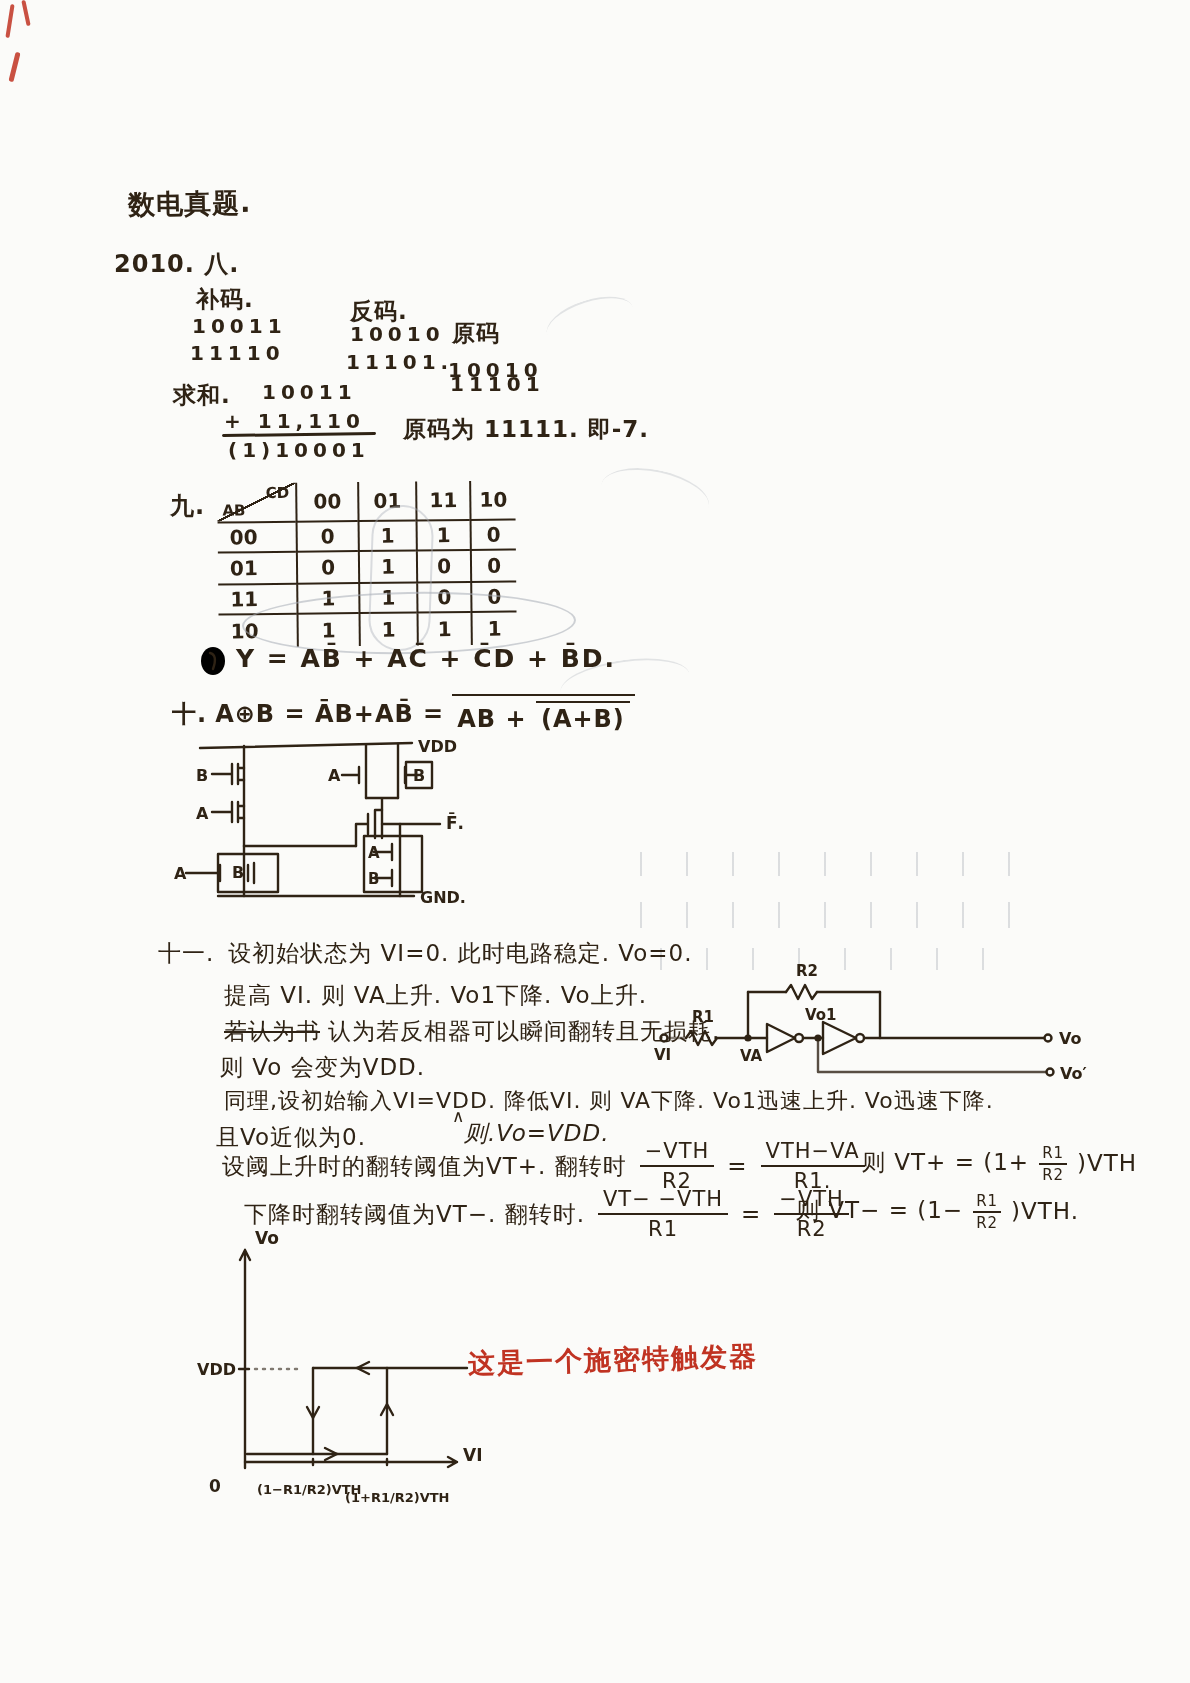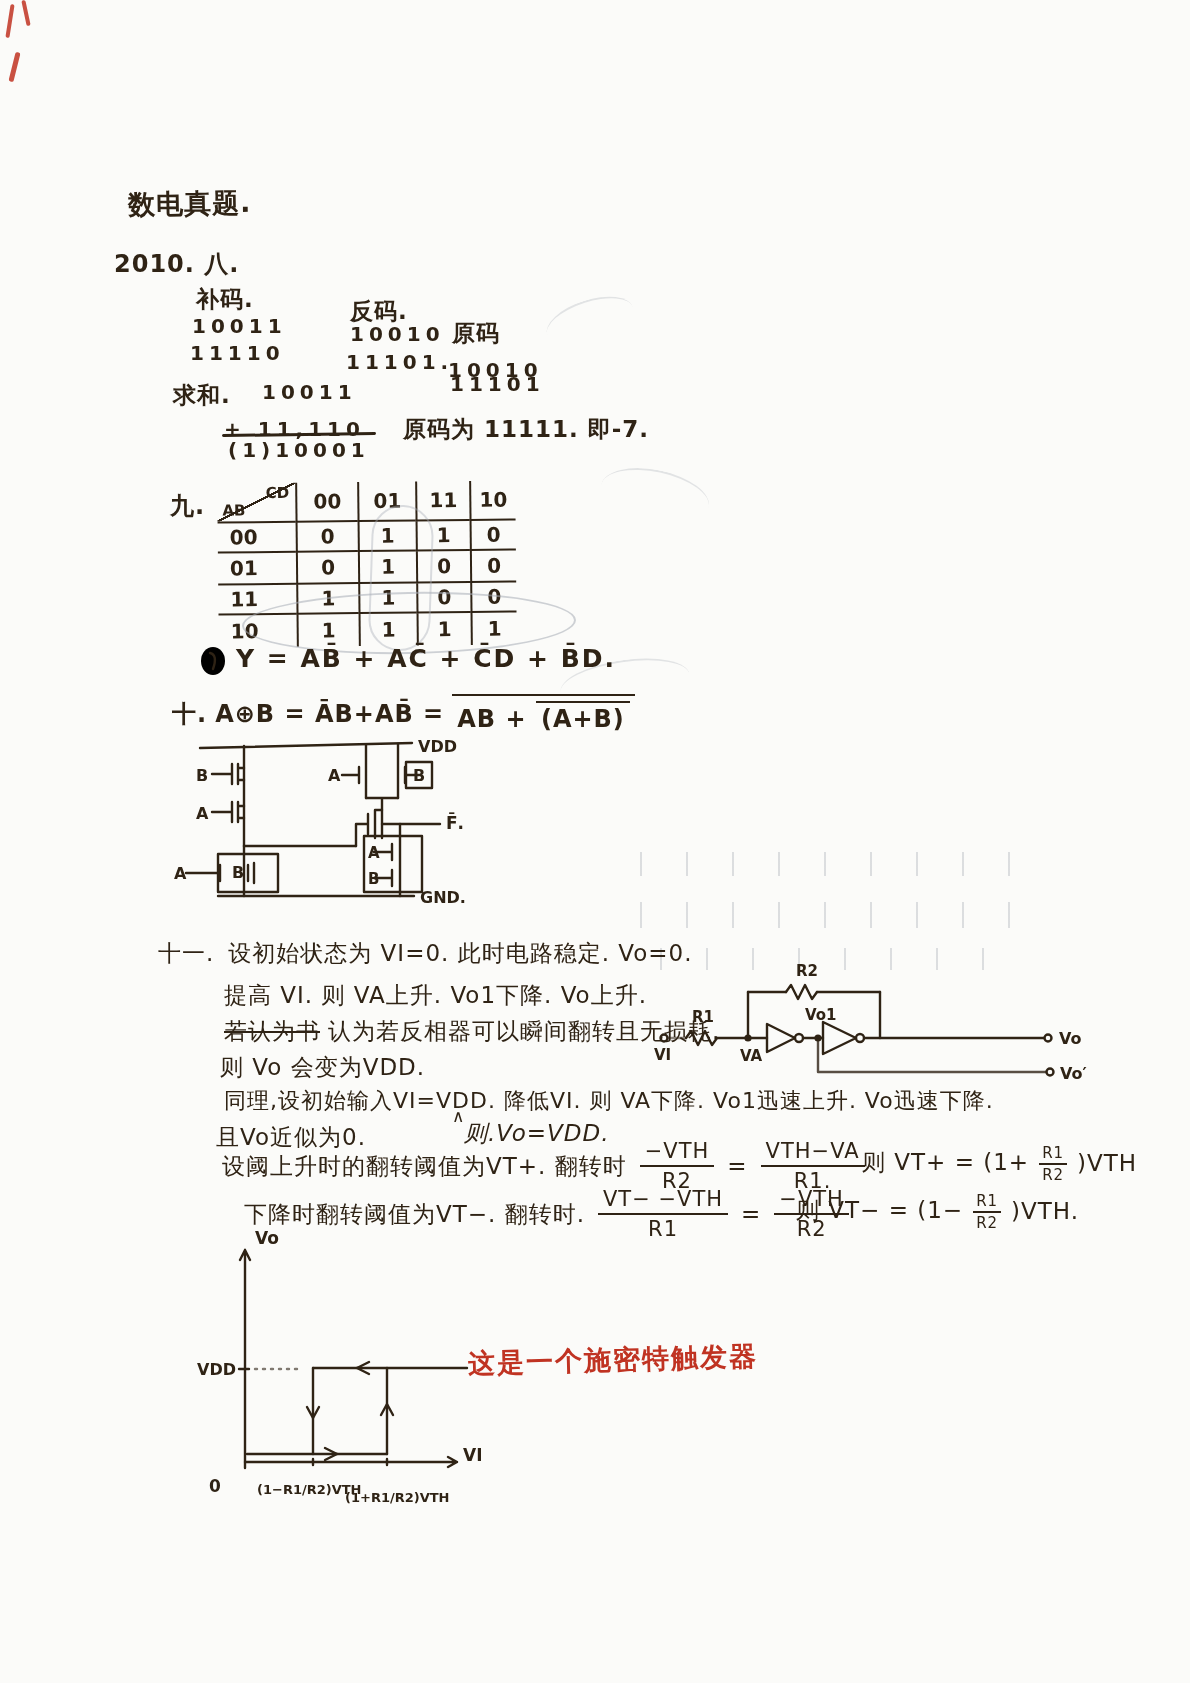--- a/index.html
+++ b/index.html
@@ -81,21 +81,21 @@
   <div class="hw" style="left:350px;top:296px;font-size:23px;font-weight:600;">反码.</div>
   <div class="hw bin" style="left:350px;top:322px;">10010</div>
   <div class="hw bin" style="left:346px;top:350px;">11101.</div>
 
   <div class="hw" style="left:452px;top:306px;font-size:23px;font-weight:600;margin-top:12px;">原码</div>
   <div class="hw bin" style="left:450px;top:328px;margin-top:44px;">11101</div>
   <div class="hw bin" style="left:448px;top:358px;">10010</div>
 
   <div class="hw" style="left:173px;top:380px;font-size:23px;font-weight:600;">求和.</div>
   <div class="hw bin" style="left:262px;top:380px;">10011</div>
-  <div class="hw bin" style="left:224px;top:409px;margin-top:8px;">+ 11,110</div>
+  <div class="hw bin" style="left:224px;top:409px;">+ 11,110</div>
   <div class="sumline" style="left:222px;top:433px;width:154px;transform:rotate(-0.8deg);"></div>
   <div class="hw bin" style="left:228px;top:438px;">(1)10001</div>
   <div class="hw" style="left:403px;top:414px;font-size:23px;font-weight:600;">原码为 11111.  即-7.</div>
 
   <div class="hw" style="left:170px;top:490px;font-size:24px;font-weight:600;">九.</div>
 
   <div class="kmap">
     <div class="kcell corner">
       <span class="cd">CD</span>
       <span class="ab">AB</span>

